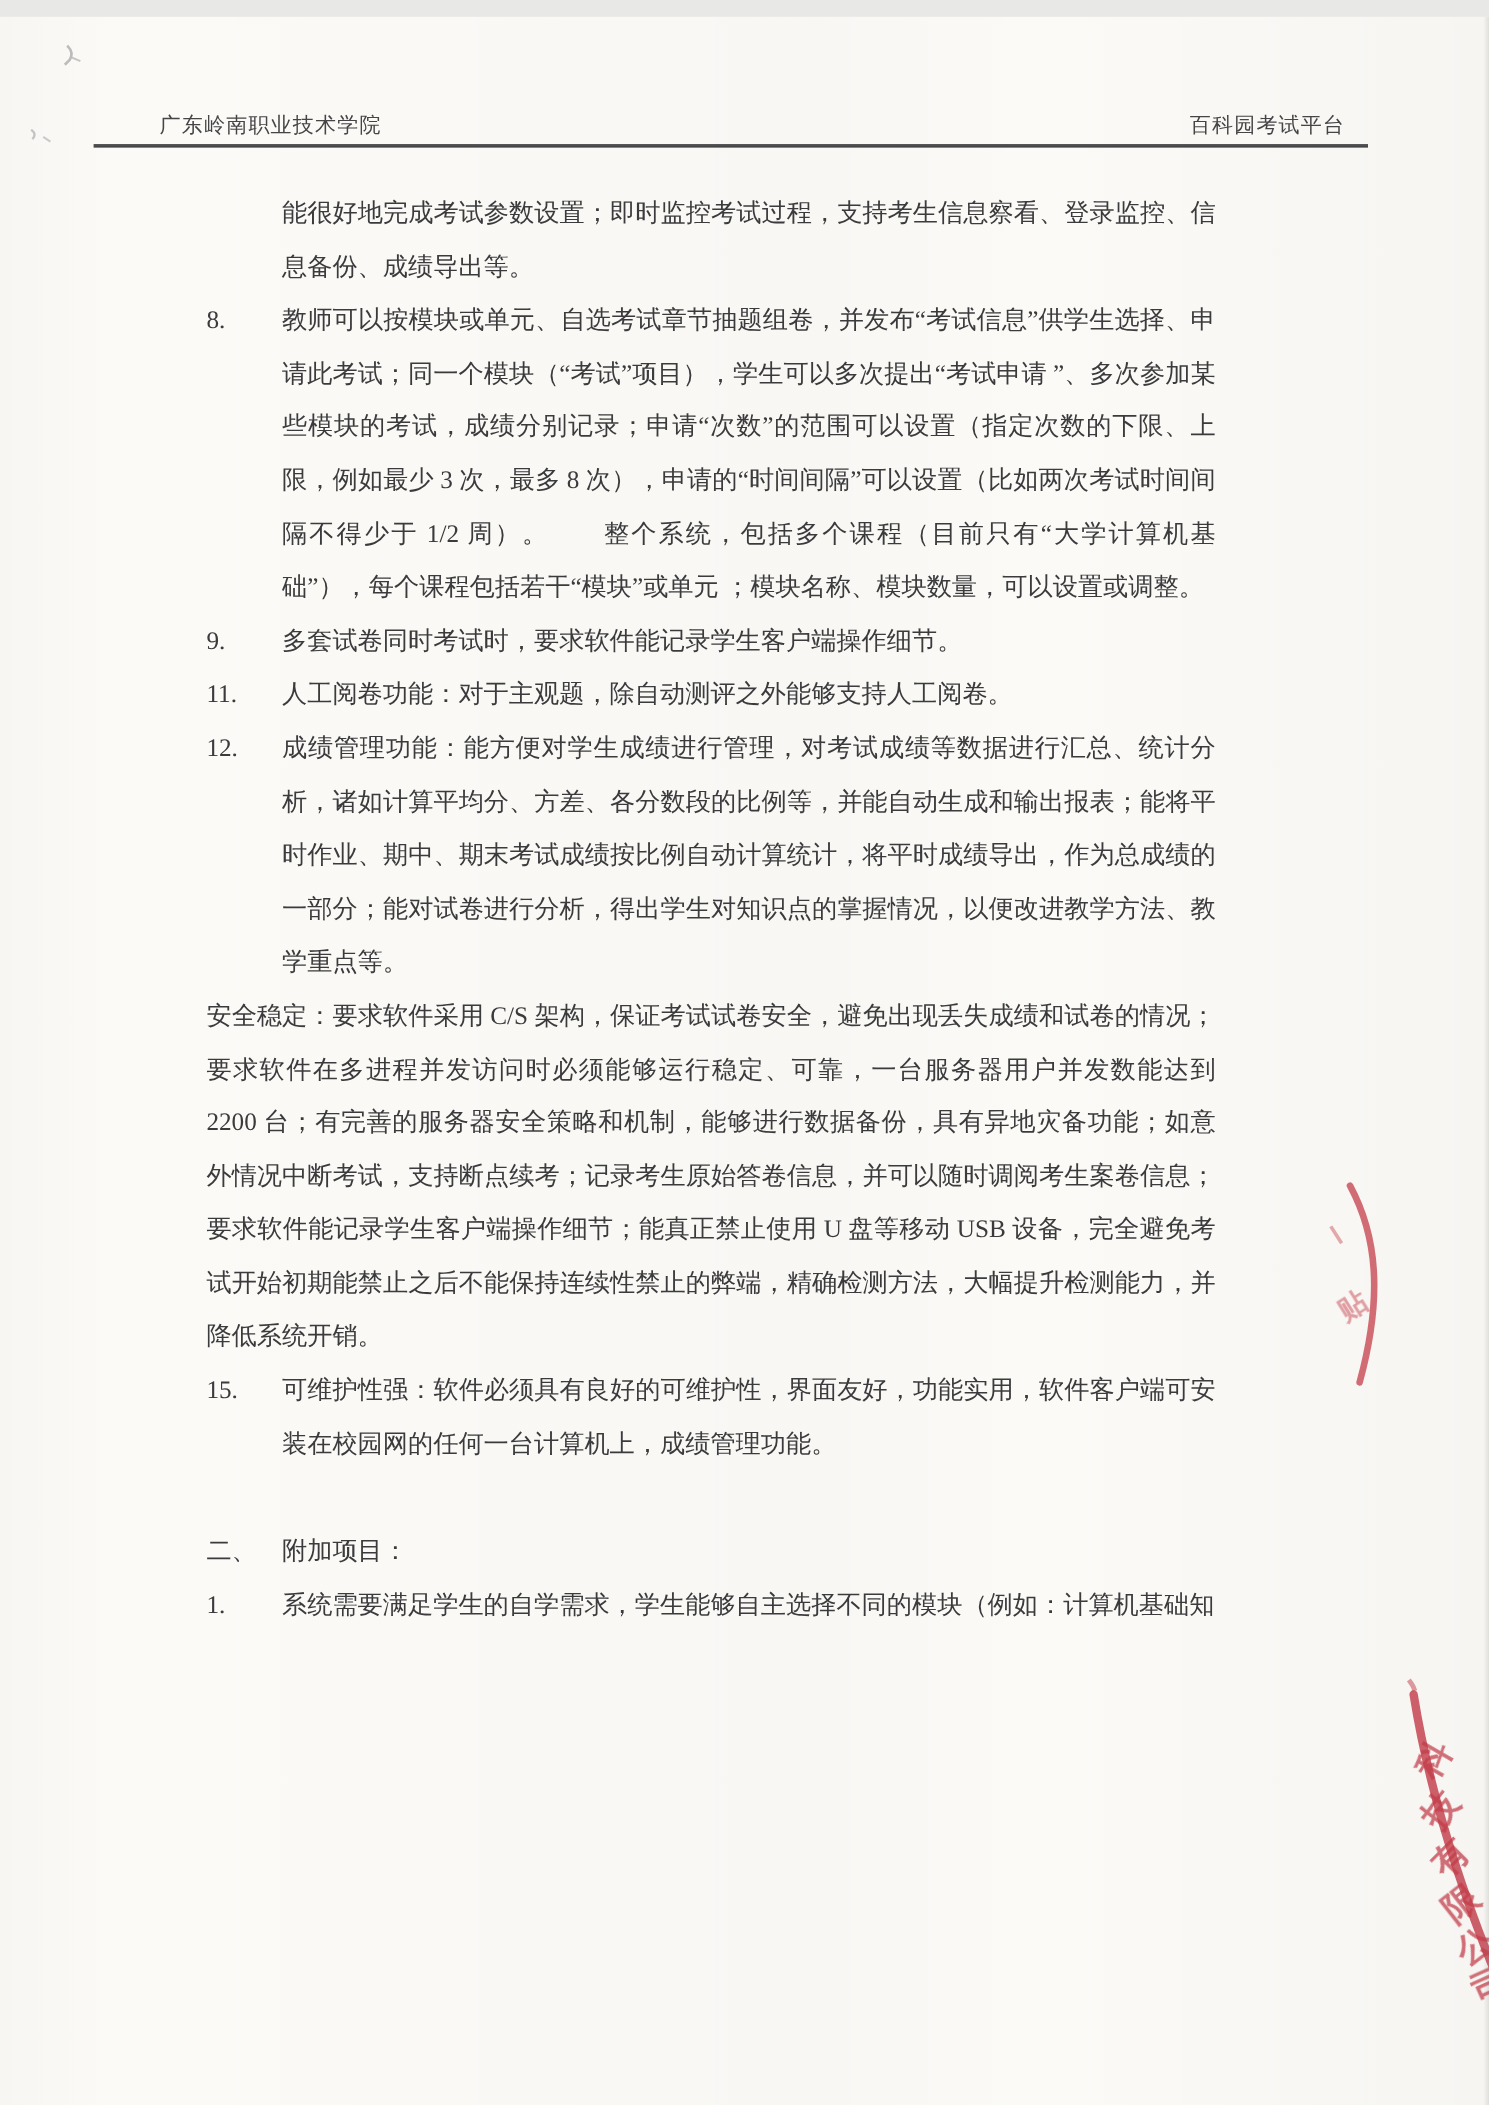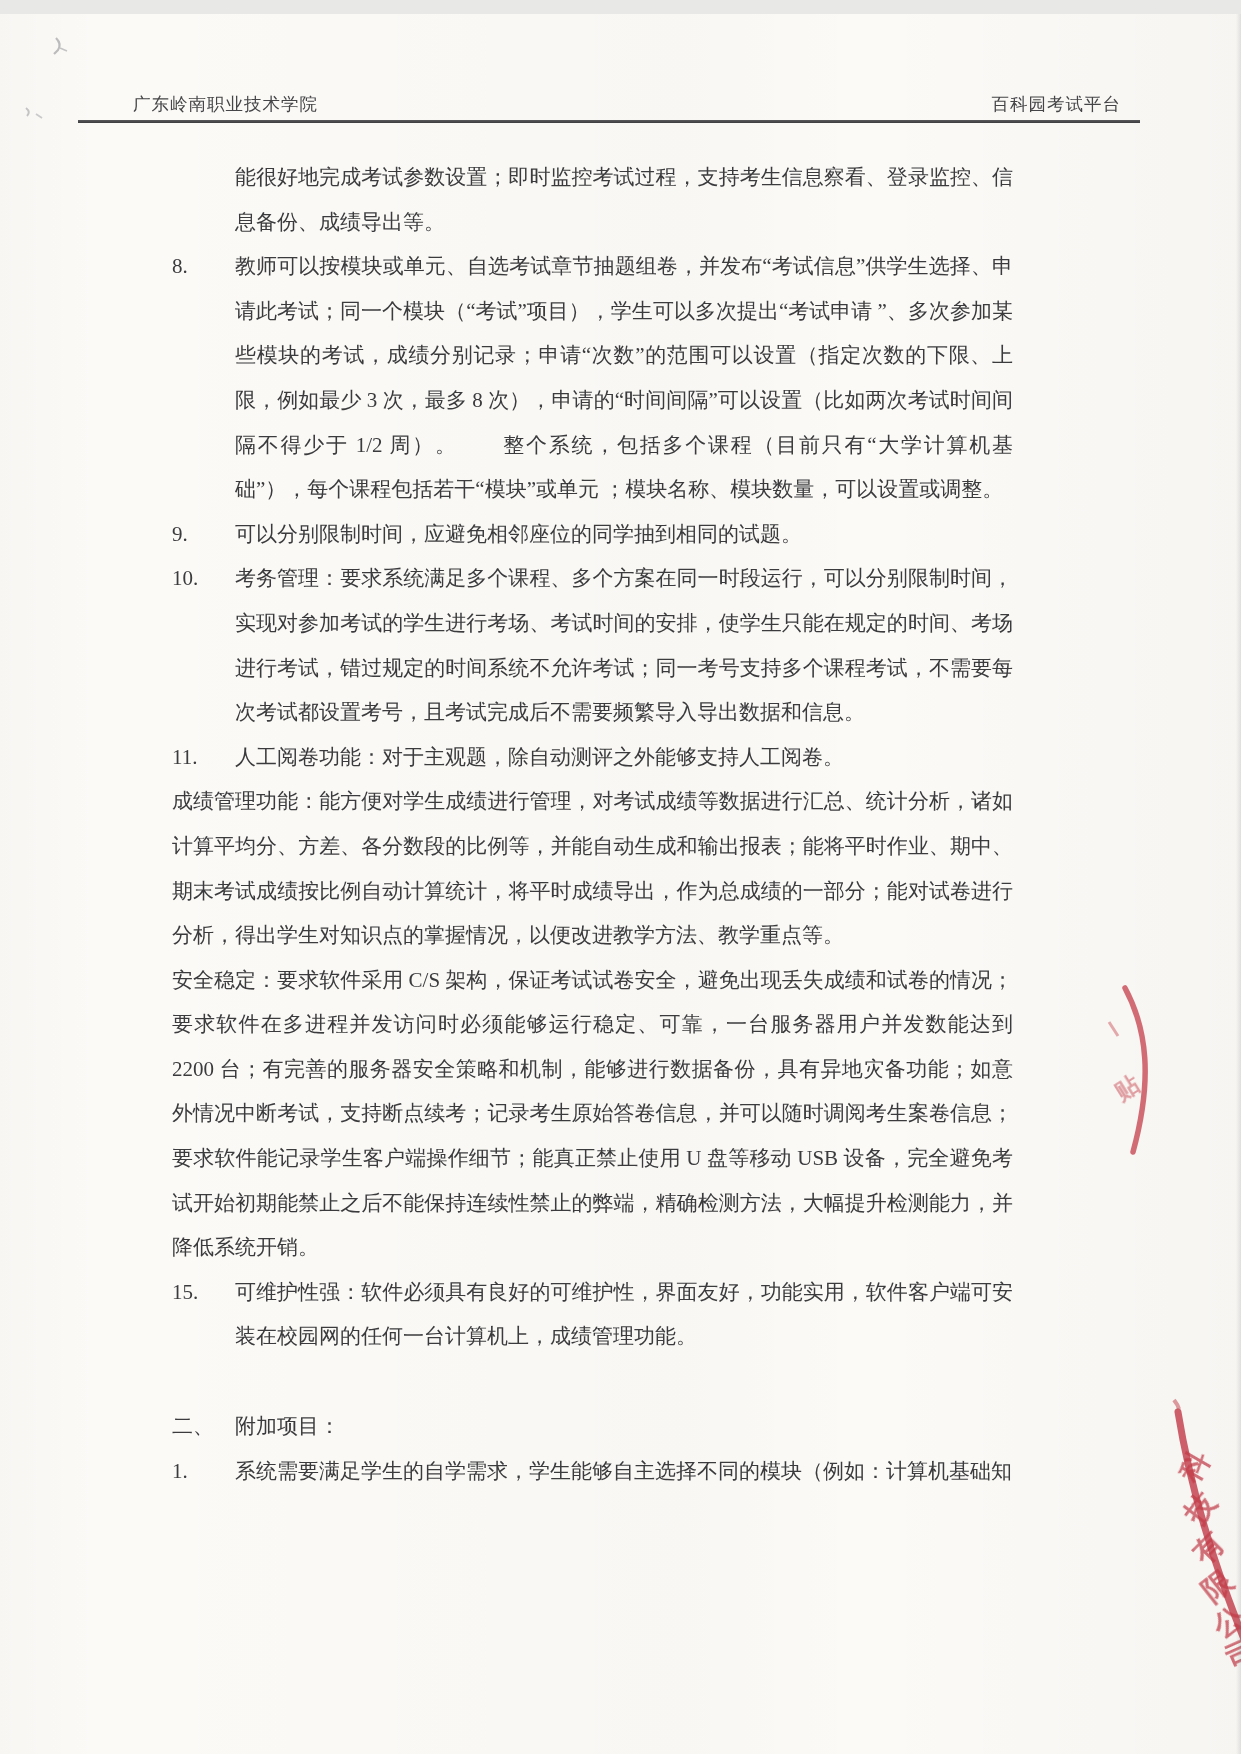--- a/index.html
+++ b/index.html
@@ -87,34 +87,31 @@
       <div class="txt">能很好地完成考试参数设置；即时监控考试过程，支持考生信息察看、登录监控、信息备份、成绩导出等。</div>
     </div>
 
     <div class="para">
       <div class="num">8.</div>
       <div class="txt">教师可以按模块或单元、自选考试章节抽题组卷，并发布“考试信息”供学生选择、申请此考试；同一个模块（“考试”项目），学生可以多次提出“考试申请 ”、多次参加某些模块的考试，成绩分别记录；申请“次数”的范围可以设置（指定次数的下限、上限，例如最少 3 次，最多 8 次），申请的“时间间隔”可以设置（比如两次考试时间间隔不得少于 1/2 周）。　　整个系统，包括多个课程（目前只有“大学计算机基础”），每个课程包括若干“模块”或单元 ；模块名称、模块数量，可以设置或调整。</div>
     </div>
 
     <div class="para">
       <div class="num">9.</div>
-      <div class="txt">可以分别限制时间，应避免相邻座位的同学抽到相同的试题。</div>
+      <div class="txt">多套试卷同时考试时，要求软件能记录学生客户端操作细节。</div>
     </div>
 
-    <div class="para">
-      <div class="num">10.</div>
-      <div class="txt">考务管理：要求系统满足多个课程、多个方案在同一时段运行，可以分别限制时间，实现对参加考试的学生进行考场、考试时间的安排，使学生只能在规定的时间、考场进行考试，错过规定的时间系统不允许考试；同一考号支持多个课程考试，不需要每次考试都设置考号，且考试完成后不需要频繁导入导出数据和信息。</div>
-    </div>
 
     <div class="para">
       <div class="num">11.</div>
       <div class="txt">人工阅卷功能：对于主观题，除自动测评之外能够支持人工阅卷。</div>
     </div>
 
     <div class="para">
+      <div class="num">12.</div>
       <div class="txt">成绩管理功能：能方便对学生成绩进行管理，对考试成绩等数据进行汇总、统计分析，诸如计算平均分、方差、各分数段的比例等，并能自动生成和输出报表；能将平时作业、期中、期末考试成绩按比例自动计算统计，将平时成绩导出，作为总成绩的一部分；能对试卷进行分析，得出学生对知识点的掌握情况，以便改进教学方法、教学重点等。</div>
     </div>
 
 
     <div class="para">
       <div class="txt">安全稳定：要求软件采用 C/S 架构，保证考试试卷安全，避免出现丢失成绩和试卷的情况；要求软件在多进程并发访问时必须能够运行稳定、可靠，一台服务器用户并发数能达到 2200 台；有完善的服务器安全策略和机制，能够进行数据备份，具有异地灾备功能；如意外情况中断考试，支持断点续考；记录考生原始答卷信息，并可以随时调阅考生案卷信息；要求软件能记录学生客户端操作细节；能真正禁止使用 U 盘等移动 USB 设备，完全避免考试开始初期能禁止之后不能保持连续性禁止的弊端，精确检测方法，大幅提升检测能力，并降低系统开销。</div>
     </div>
 
     <div class="para">
       <div class="num">15.</div>

